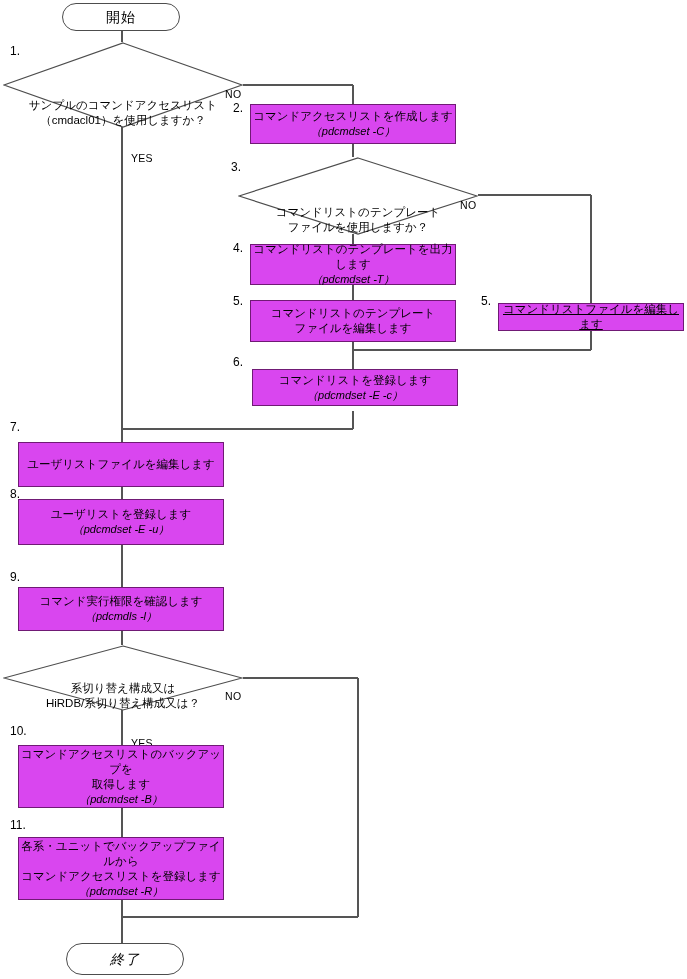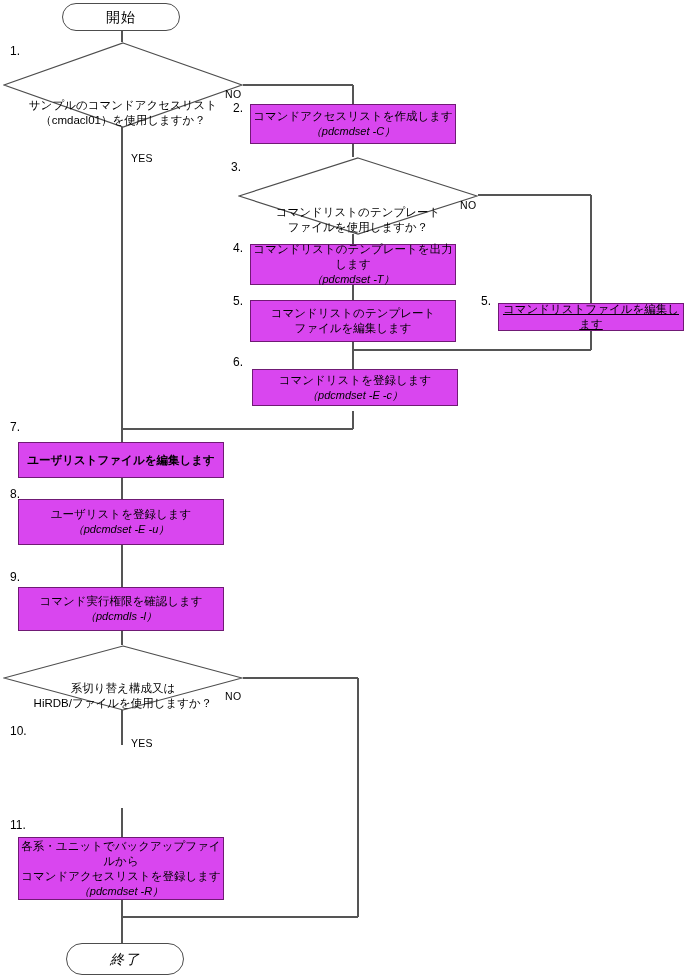--- a/index.html
+++ b/index.html
@@ -188,21 +188,21 @@
     <div>コマンドリストファイルを編集します</div>
   </div>
 
   <div class="step-num" style="left:233px; top:355px;">6.</div>
   <div class="node proc" style="left:252px; top:369px; width:206px; height:37px; flex-direction:column;">
     <div>コマンドリストを登録します</div>
     <div class="mono-ish">（pdcmdset -E -c）</div>
   </div>
 
   <div class="step-num" style="left:10px; top:420px;">7.</div>
-  <div class="node proc" style="left:18px; top:442px; width:206px; height:36px;font-weight:bold;">
+  <div class="node proc" style="left:18px; top:442px; width:206px; height:45px;">
     <div>ユーザリストファイルを編集します</div>
   </div>
 
   <div class="step-num" style="left:10px; top:487px;">8.</div>
   <div class="node proc" style="left:18px; top:499px; width:206px; height:46px; flex-direction:column;">
     <div>ユーザリストを登録します</div>
     <div class="mono-ish">（pdcmdset -E -u）</div>
   </div>
 
   <div class="step-num" style="left:10px; top:570px;">9.</div>
@@ -210,27 +210,32 @@
     <div>コマンド実行権限を確認します</div>
     <div class="mono-ish">（pdcmdls -l）</div>
   </div>
 
   <div class="dec-wrap" style="left:3px; top:645px; width:240px; height:66px;">
     <svg width="240" height="66" viewBox="0 0 240 66">
       <polygon points="120,1 239,33 120,65 1,33" fill="#ffffff" stroke="#4d4d4d" stroke-width="1.2"></polygon>
     </svg>
     <div class="dec-text">
       <div class="line-1">系切り替え構成又は</div>
-      <div class="line-1">HiRDB/ファイルを使用しますか？</div>
+      <div class="line-1">HiRDB/系切り替え構成又は？</div>
     </div>
   </div>
   <div class="branch-label" style="left:225px; top:662px;">NO</div>
   <div class="branch-label" style="left:131px; top:709px;">YES</div>
 
   <div class="step-num" style="left:10px; top:724px;">10.</div>
+  <div class="node proc" style="left:18px; top:745px; width:206px; height:63px; flex-direction:column;">
+    <div>コマンドアクセスリストのバックアップを</div>
+    <div>取得します</div>
+    <div class="mono-ish">（pdcmdset -B）</div>
+  </div>
 
   <div class="step-num" style="left:10px; top:818px;">11.</div>
   <div class="node proc" style="left:18px; top:837px; width:206px; height:63px; flex-direction:column;">
     <div>各系・ユニットでバックアップファイルから</div>
     <div>コマンドアクセスリストを登録します</div>
     <div class="mono-ish">（pdcmdset -R）</div>
   </div>
 
   <div class="node term" style="left:66px; top:943px; width:118px; height:32px;font-style:italic;">
     <span>終了</span>

